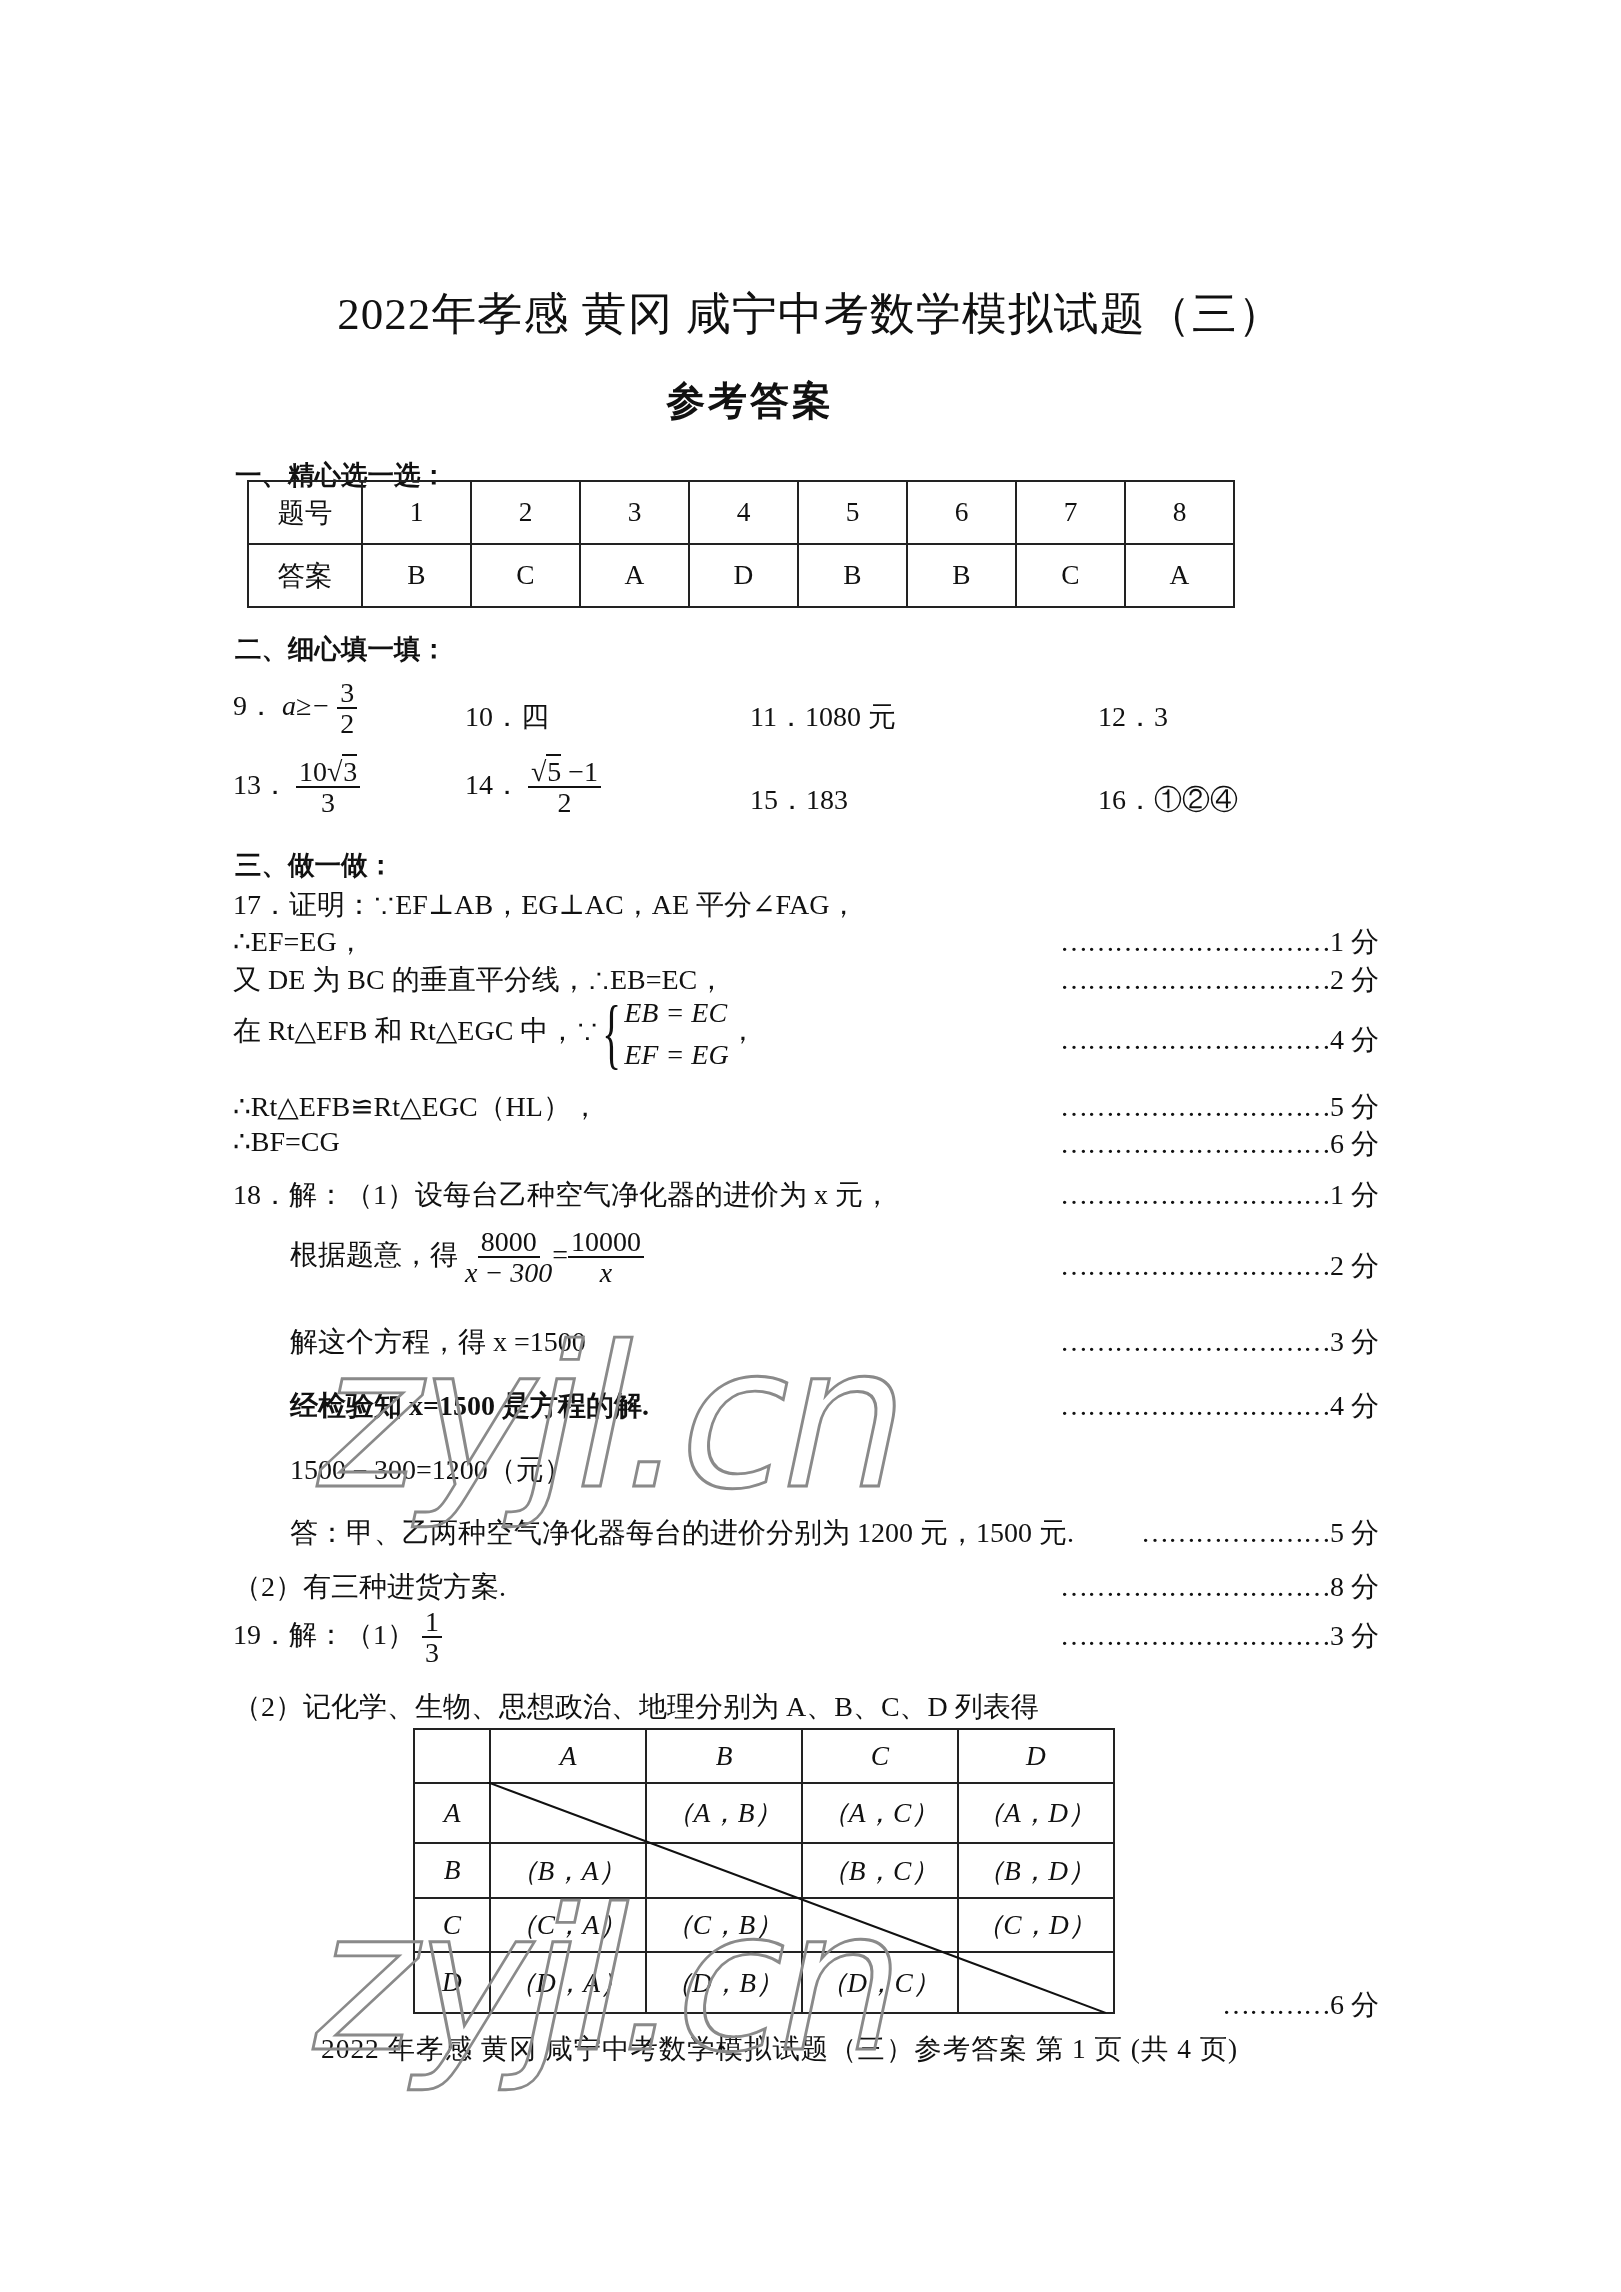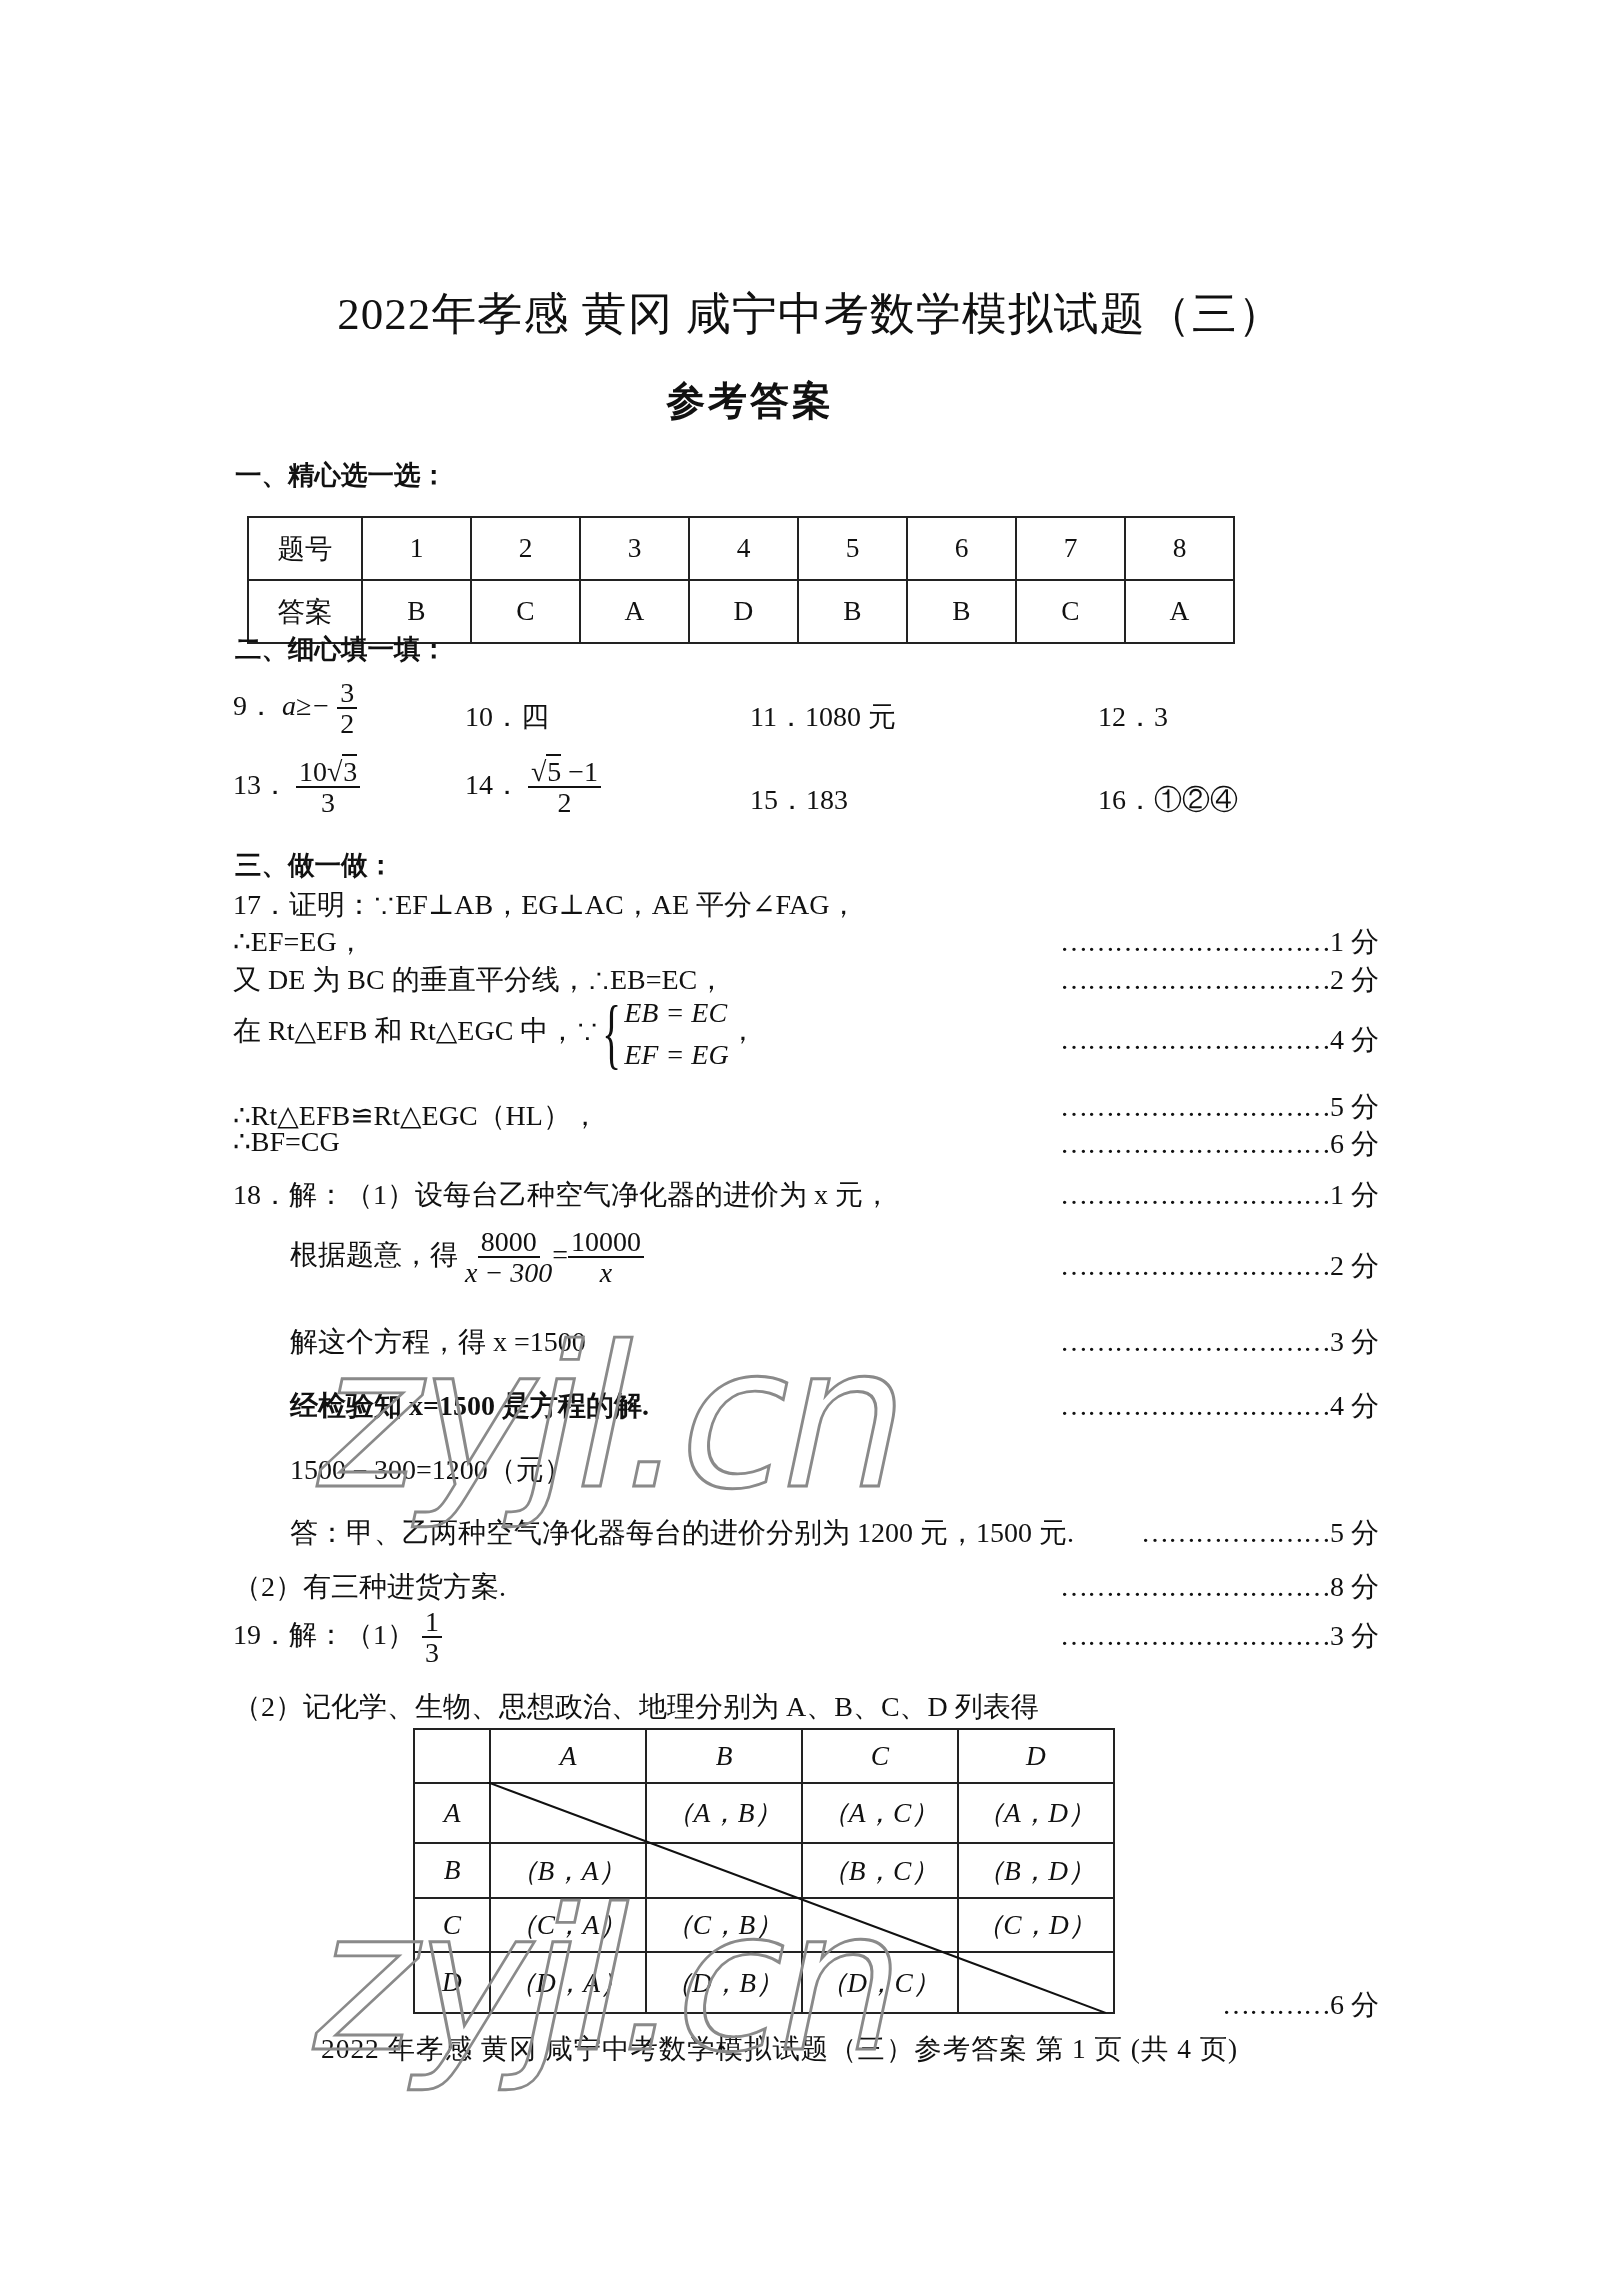--- a/index.html
+++ b/index.html
@@ -8,21 +8,21 @@
     font-family: "Liberation Serif", "DejaVu Serif", serif; color: #111;
   }
   .abs { position: absolute; white-space: nowrap; }
   .title { left: 0; width: 1621px; text-align: center; top: 284px; font-size: 45px; letter-spacing: 1px; }
   .subtitle { left: 0; width: 1500px; text-align: center; top: 374px; font-size: 39px; font-weight: bold; letter-spacing: 2.9px; font-family: "DejaVu Sans", sans-serif; }
   .section { font-size: 26.5px; font-weight: bold; font-family: "DejaVu Sans", sans-serif; }
   .line { font-size: 28px; }
   i, .it { font-style: italic; }
   .score { font-size: 28px; left: 1041px; width: 338px; text-align: right; }
   .score .dots { letter-spacing: -1px; }
-  table.ans { position: absolute; left: 247px; top: 516px; border-collapse: collapse; }
+  table.ans { position: absolute; left: 247px; top: 480px; border-collapse: collapse; }
   table.ans td { border: 2px solid #222; height: 61px; text-align: center; font-size: 27.4px; padding: 0; }
   table.ans td.hd { width: 112px; }
   table.ans td.c { width: 107px; }
   .frac { display: inline-flex; flex-direction: column; align-items: center; vertical-align: middle; line-height: 1.05; }
   .frac .num { border-bottom: 2px solid #111; padding: 0 2.9px; }
   .sqrt { border-top: 2px solid #111; padding-left: 1px; }
   table.grid { position: absolute; left: 413px; top: 1728px; border-collapse: collapse; }
   table.grid td { border: 2px solid #222; text-align: center; font-size: 27.4px; padding: 0; font-style: italic; }
   table.grid td.rh { width: 74px; }
   table.grid td.cc { width: 154px; }
@@ -112,21 +112,21 @@
 
 <div class="abs line" style="left:233px;top:886px;">17．证明：∵EF⊥AB，EG⊥AC，AE 平分∠FAG，</div>
 <div class="abs line" style="left:233px;top:923px;">∴EF=EG，</div>
 <div class="abs score" style="top:923px;"><span class="dots">…………………………</span><span>1 分</span></div>
 <div class="abs line" style="left:233px;top:961px;">又 DE 为 BC 的垂直平分线，∴EB=EC，</div>
 <div class="abs score" style="top:961px;"><span class="dots">…………………………</span><span>2 分</span></div>
 <div class="abs line" style="left:233px;top:992px;font-family:Liberation Serif, serif;">
   <span>在 Rt△EFB 和 Rt△EGC 中，∵</span><span class="brace">{</span><span class="sys"><span>EB = EC</span><br><span>EF = EG</span></span><span>，</span>
 </div>
 <div class="abs score" style="top:1021px;"><span class="dots">…………………………</span><span>4 分</span></div>
-<div class="abs line" style="left:233px;top:1088px;margin-top:9px;">∴Rt△EFB≌Rt△EGC（HL），</div>
+<div class="abs line" style="left:233px;top:1088px;">∴Rt△EFB≌Rt△EGC（HL），</div>
 <div class="abs score" style="top:1088px;"><span class="dots">…………………………</span><span>5 分</span></div>
 <div class="abs line" style="left:233px;top:1125px;">∴BF=CG</div>
 <div class="abs score" style="top:1125px;"><span class="dots">…………………………</span><span>6 分</span></div>
 
 <div class="abs line" style="left:233px;top:1176px;">18．解：（1）设每台乙种空气净化器的进价为 x 元，</div>
 <div class="abs score" style="top:1176px;"><span class="dots">…………………………</span><span>1 分</span></div>
 <div class="abs line" style="left:290px;top:1227px;">
   <span>根据题意，得</span>
   <span class="frac">
       <span class="num">8000</span>

